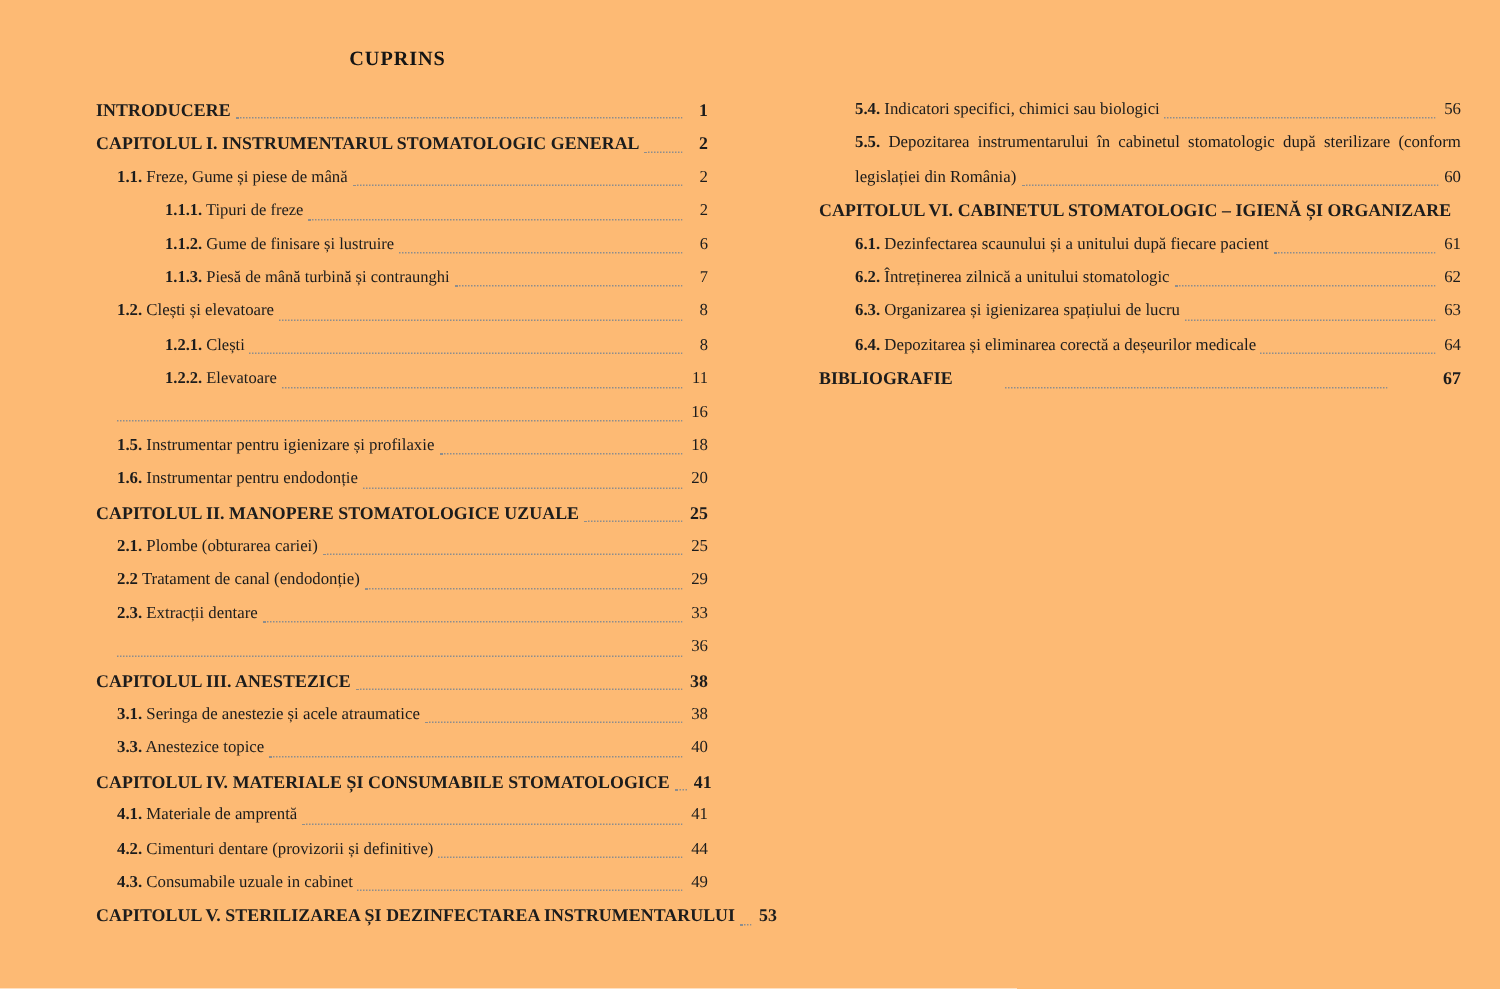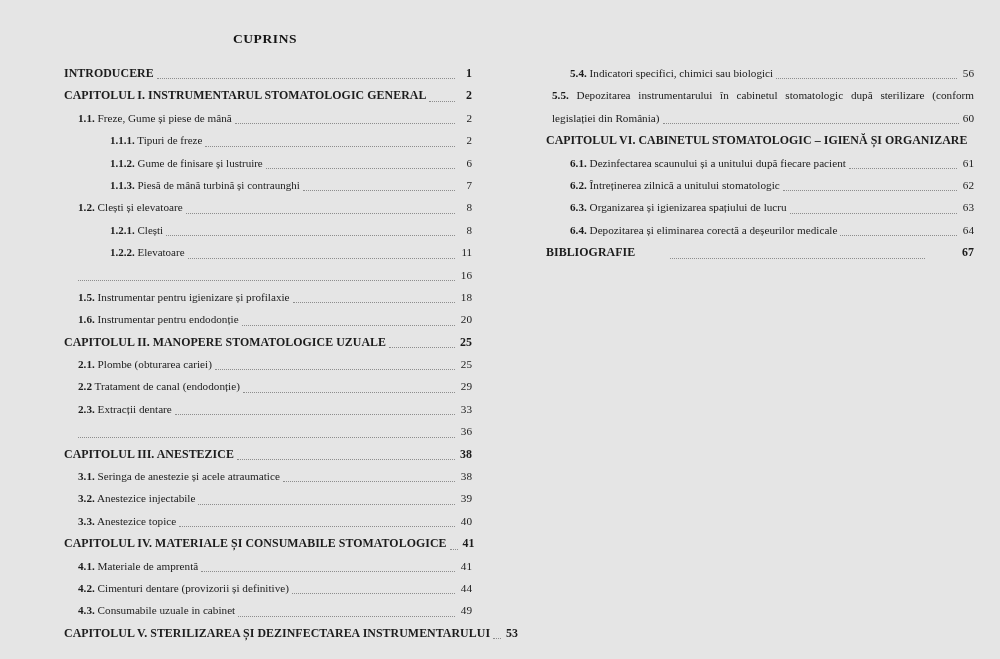--- a/index.html
+++ b/index.html
@@ -12,21 +12,21 @@
     height: 659px;
     position: relative;
     font-family: "Liberation Serif", "DejaVu Serif", serif;
     color: #1a1a1a;
     overflow: hidden;
   }
 
   #page {
     position: absolute;
     inset: 0;
-    background: #e5e5e5;
+    background: #fdba74;
   }
 
   
   .toc-title {
     position: absolute;
     left: 40px;
     top: 31px;
     width: 450px;
     text-align: center;
     font-weight: bold;
@@ -89,21 +89,21 @@
 
   .lvl1 .label, .lvl2 .label { font-weight: normal; }
   .lvl1 .label .num, .lvl2 .label .num { font-weight: bold; }
   .lvl1 .pageno, .lvl2 .pageno { font-weight: normal; }
 
   .column.right .lvl0 { margin-left: 2px; gap: 32px; }
   .column.right .lvl1 { margin-left: 26px; }
 
   
   .toc-entry-wrap {
-    margin-left: 8px;
+    margin-left: 26px;
     font-size: 11.2px;
     line-height: 22.4px;
   }
   .toc-entry-wrap .wrapline1 {
     display: flex;
     justify-content: space-between;
     white-space: nowrap;
     height: 22.4px;
     align-items: flex-end;
   }
@@ -220,25 +220,20 @@
       </div>
       <div class="toc-entry lvl0">
         <span class="label"><span>CAPITOLUL III. ANESTEZICE</span></span>
         <span class="leader"></span>
         <span class="pageno">38</span>
       </div>
       <div class="toc-entry lvl1">
         <span class="label"><span class="num">3.1.</span> <span>Seringa de anestezie și acele atraumatice</span></span>
         <span class="leader"></span>
         <span class="pageno">38</span>
-      </div>
-      <div class="toc-entry lvl1">
-        <span class="label"><span class="num">3.2.</span> <span>Anestezice injectabile</span></span>
-        <span class="leader"></span>
-        <span class="pageno">39</span>
       </div>
       <div class="toc-entry lvl1">
         <span class="label"><span class="num">3.3.</span> <span>Anestezice topice</span></span>
         <span class="leader"></span>
         <span class="pageno">40</span>
       </div>
       <div class="toc-entry lvl0">
         <span class="label"><span>CAPITOLUL IV. MATERIALE ȘI CONSUMABILE STOMATOLOGICE</span></span>
         <span class="leader"></span>
         <span class="pageno">41</span>

